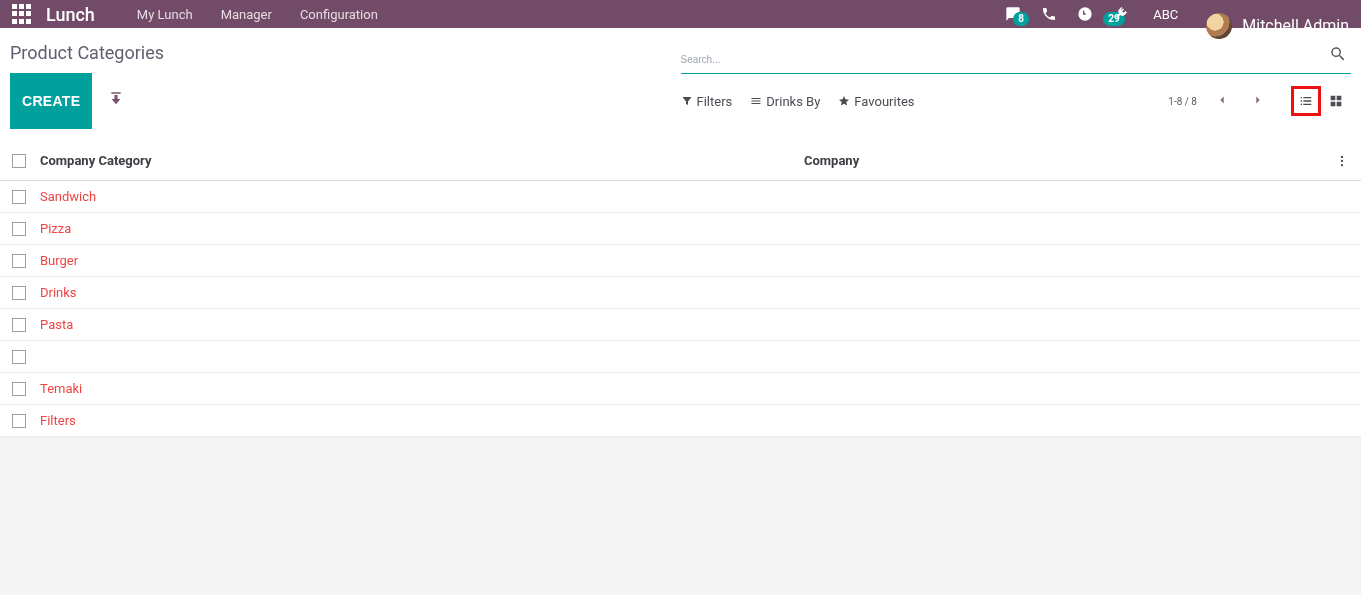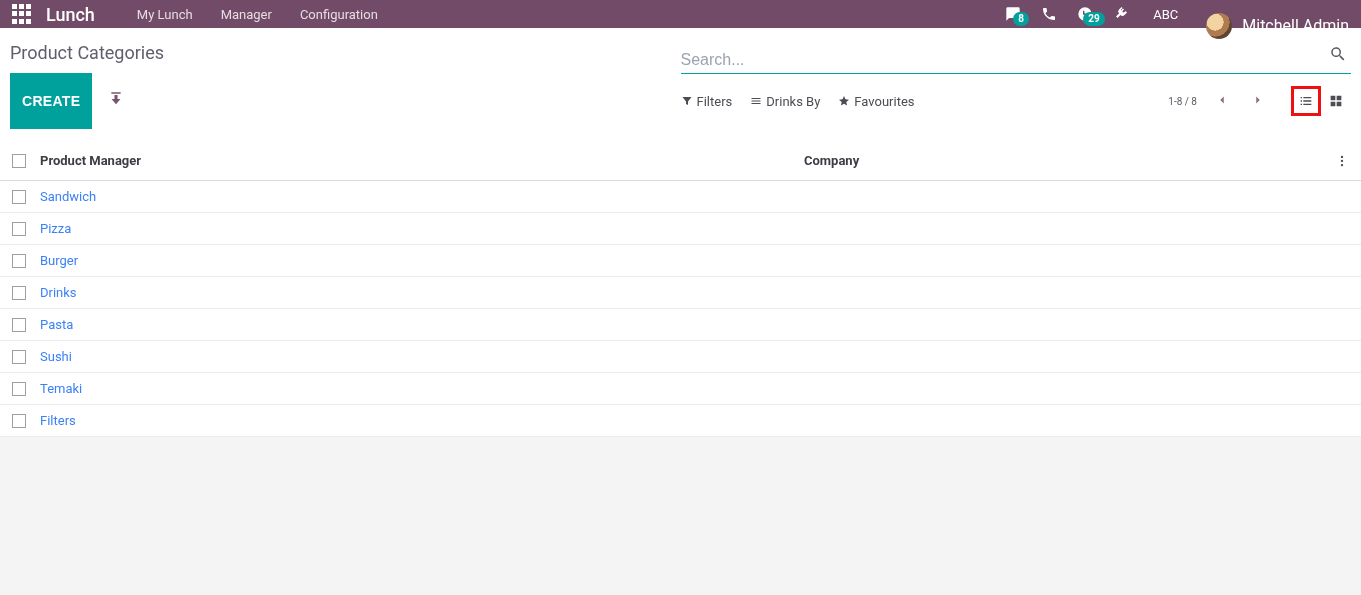--- a/index.html
+++ b/index.html
@@ -6,52 +6,52 @@
   html, body { width: 1361px; height: 595px; font-family: -apple-system, BlinkMacSystemFont, "Segoe UI", Roboto, "Helvetica Neue", Arial, sans-serif; background: #f4f4f5; color: #374151; overflow: hidden; }
   .navbar { height: 28px; background: #714b67; display: flex; align-items: center; padding: 0 12px; color: #fff; }
   .navbar .apps-icon { width: 20px; height: 20px; display: flex; flex-wrap: wrap; gap: 2px; margin-right: 14px; cursor: pointer; }
   .navbar .apps-icon span { width: 5px; height: 5px; background: #fff; }
   .navbar .brand { font-size: 18px; font-weight: 500; margin-right: 28px; }
   .navbar .menu-item { font-size: 13px; padding: 0 14px; cursor: pointer; color: #e6dce2; }
   .navbar .spacer { flex: 1; }
   .navbar .right-item { display: flex; align-items: center; padding: 0 10px; cursor: pointer; position: relative; }
   .navbar .badge { position: absolute; top: 6px; background: #00a09d; color: #fff; border-radius: 9px; font-size: 10px; font-weight: 700; padding: 1px 5px; line-height: 12px; }
   .navbar .comment-badge { left: 18px; }
-  .navbar .clock-badge { left: 16px; }
+  .navbar .clock-badge { left: 36px; }
   .navbar .abc { font-size: 13px; padding: 0 14px; cursor: pointer; }
   .navbar .user { display: flex; align-items: center; gap: 10px; padding-left: 14px; cursor: pointer; margin-top: 23px; }
   .navbar .avatar { width: 26px; height: 26px; border-radius: 50%; background: radial-gradient(circle at 35% 35%, #f2d3a2 0 35%, #b07b50 36% 60%, #5e4632 61% 100%); }
   .svg-icon { width: 16px; height: 16px; fill: #fff; }
   .header-row { display: flex; padding: 10px 10px 0 10px; background: #fff; }
   .header-left { flex: 0 0 50%; }
   .header-right { flex: 1; display: flex; flex-direction: column; }
   .page-title { font-size: 18px; color: #5f5f6e; padding: 4px 0 10px 0; font-weight: 400; }
   .btn-row { display: flex; align-items: center; gap: 10px; padding-bottom: 12px; }
   .btn-create { background: #00a09d; color: #fff; border: none; padding: 20px 12px; font-size: 14px; font-weight: 700; letter-spacing: 0.3px; cursor: pointer; }
   .btn-download { color: #7a546f; cursor: pointer; padding: 6px; }
   .search-wrap { border-bottom: 1px solid #00a09d; display: flex; align-items: center; height: 36px; }
-  .search-input { flex: 1; border: none; outline: none; font-size: 16px; color: #555; background: transparent; margin-top: 8px; }
+  .search-input { flex: 1; border: none; outline: none; font-size: 10px; color: #555; background: transparent; margin-top: 8px; }
   .search-input::placeholder { color: #9ca3af; }
   .search-btn { background: none; border: none; cursor: pointer; padding: 4px; }
   .filter-group { display: flex; gap: 18px; font-size: 13px; color: #4c4c54; }
   .filter-item { display: flex; align-items: center; gap: 4px; cursor: pointer; }
   .toolbar-spacer { flex: 1; }
   .pager { display: flex; align-items: center; gap: 14px; font-size: 10px; color: #5a5a63; }
   .pager-arrow { cursor: pointer; padding: 4px; color: #8a6d83; }
   .view-switch { display: flex; margin-left: 22px; }
   .view-btn { width: 30px; height: 30px; display: flex; align-items: center; justify-content: center; cursor: pointer; }
   .view-btn.active-highlight { border: 3px solid #e11; }
   .table-wrap { width: 100%; }
   .thead-row { display: flex; align-items: center; height: 40px; background: #fff; border-bottom: 1px solid #d9d9de; font-size: 13px; font-weight: 700; color: #3d3d46; padding: 0 12px; }
   .checkbox-cell { width: 28px; display: flex; align-items: center; }
   .chk { width: 14px; height: 14px; border: 1px solid #9aa0a6; background: #fff; cursor: pointer; }
   .col-category { flex: 0 0 752px; padding-left: 0; cursor: pointer; }
   .col-company { flex: 1; cursor: pointer; margin-left: 12px; }
   .col-menu { width: 30px; display: flex; justify-content: flex-end; cursor: pointer; }
-  .data-row { display: flex; align-items: center; height: 32px; background: #fff; border-bottom: 1px solid #ececef; font-size: 13px; color: #3b82f6; padding: 0 12px; cursor: pointer; }
+  .data-row { display: flex; align-items: center; height: 32px; background: #fff; border-bottom: 1px solid #ececef; font-size: 13px; color: #ef4444; padding: 0 12px; cursor: pointer; }
   .data-row .col-category { font-weight: 400; }
   .mini-icon { width: 12px; height: 12px; fill: #4c4c54; }
 </style>
 </head>
 <body>
 
 <div class="navbar">
   <div class="apps-icon">
     <span></span>
       <span></span>
@@ -167,21 +167,21 @@
       </div>
     </div>
   </div>
 </div>
 
 <div class="table-wrap">
   <div class="thead-row">
     <div class="checkbox-cell">
         <div class="chk"></div>
       </div>
-    <div class="col-category">Product Manager</div>
+    <div class="col-category">Company Category</div>
     <div class="col-company">Company</div>
     <div class="col-menu">
       <svg viewBox="0 0 24 24" width="14" height="14">
           <circle cx="12" cy="5" r="2" fill="#4c4c54"></circle>
           <circle cx="12" cy="12" r="2" fill="#4c4c54"></circle>
           <circle cx="12" cy="19" r="2" fill="#4c4c54"></circle>
         </svg>
     </div>
   </div>
   <div id="rows-container">
@@ -222,21 +222,20 @@
           <div class="chk"></div>
         </div>
         <div class="col-category">Pasta</div>
         <div class="col-company"></div>
         <div class="col-menu"></div>
       </div>
       <div class="data-row">
         <div class="checkbox-cell">
           <div class="chk"></div>
         </div>
-        <div class="col-category">Sushi</div>
         <div class="col-company"></div>
         <div class="col-menu"></div>
       </div>
       <div class="data-row">
         <div class="checkbox-cell">
           <div class="chk"></div>
         </div>
         <div class="col-category">Temaki</div>
         <div class="col-company"></div>
         <div class="col-menu"></div>

